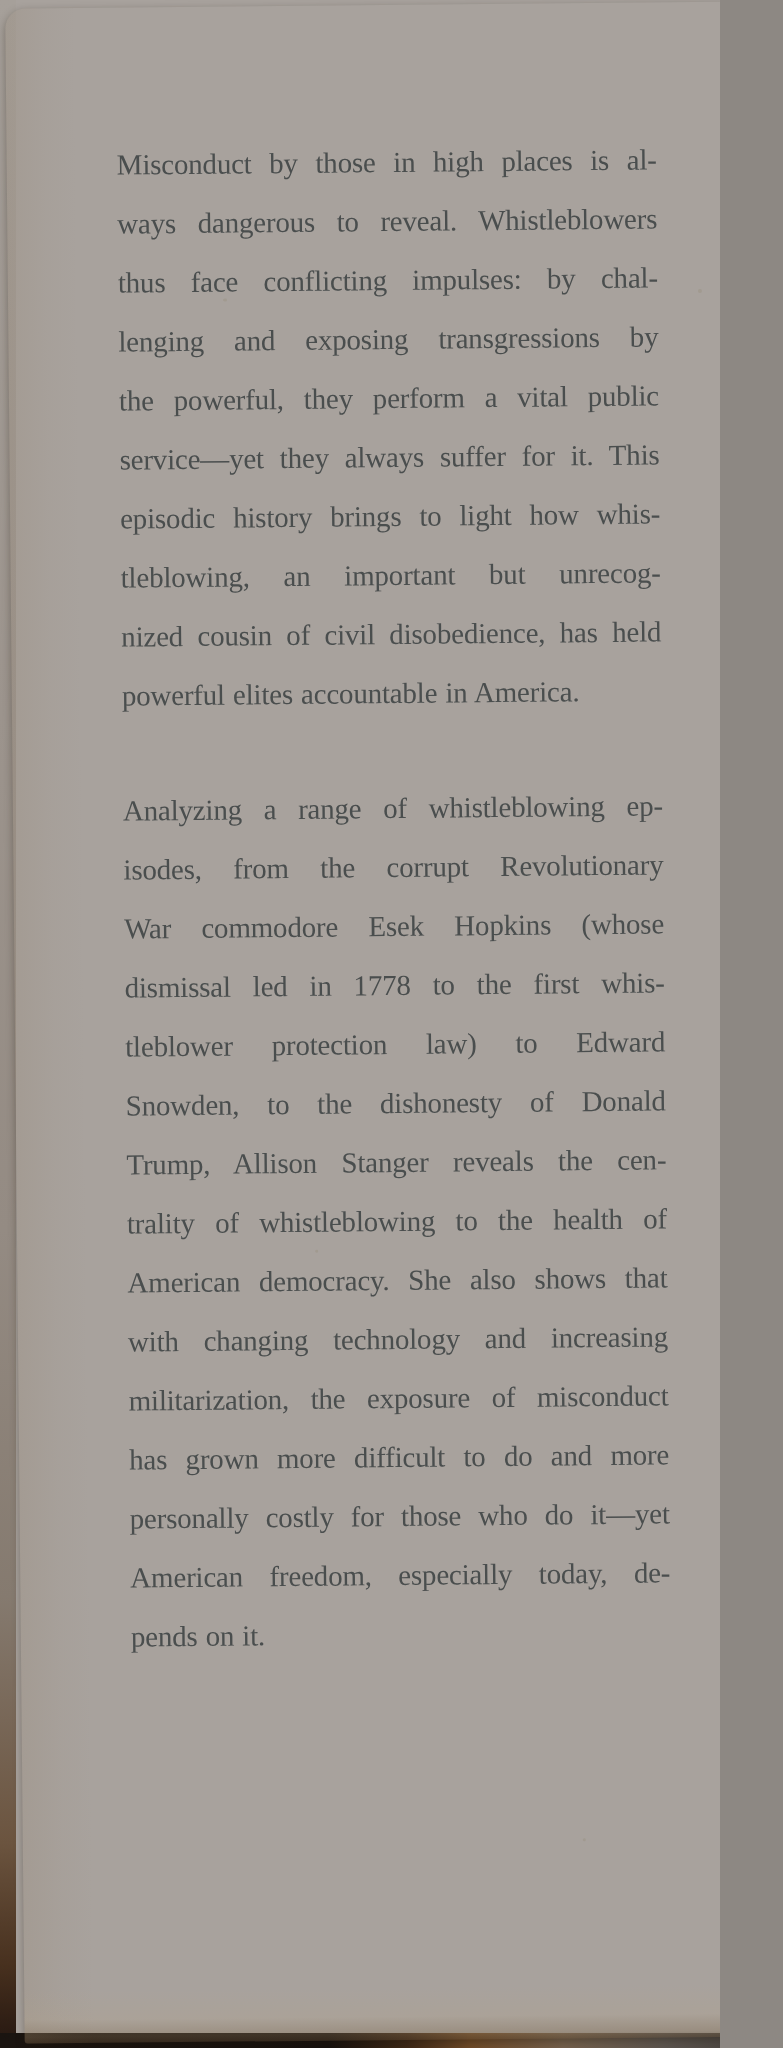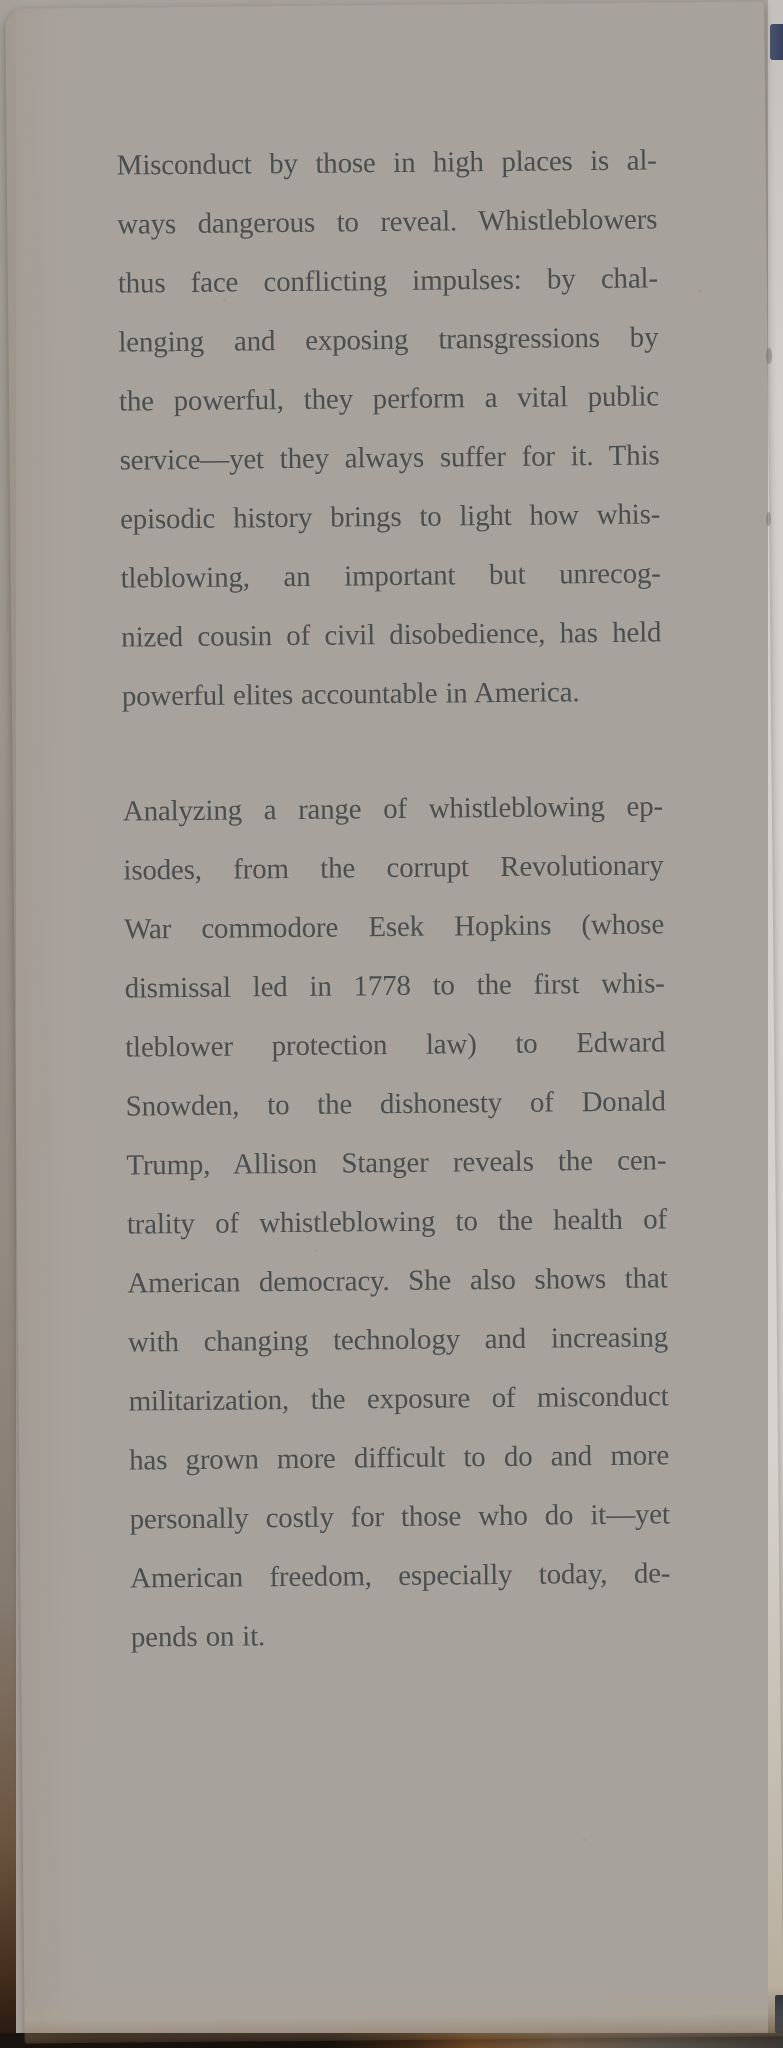--- a/index.html
+++ b/index.html
@@ -1,19 +1,19 @@
 <!DOCTYPE html>
 <html style="--background: #a8a29d; --paper-top: #f1ecdf; --paper-bottom: #e8e8e5; --ink: #4a4e4e; --spine-accent-navy: #36405c; --bottom-edge-dark: #1a1410; --bottom-edge-brown: #6e4a28;"><head>
 <meta charset="utf-8">
 <style>
   html, body { margin: 0; padding: 0; background: #8d8883; }
 
   .scene {
     position: relative;
-    width: 783px;
+    width: 720px;
     height: 2048px;
     overflow: hidden;
     background: var(--background, #a8a29d);
     font-family: "Liberation Serif", "DejaVu Serif", serif;
   }
 
   
   .bg-right-strip {
     position: absolute;
     left: 768px; top: 0; width: 15px; height: 2048px;

